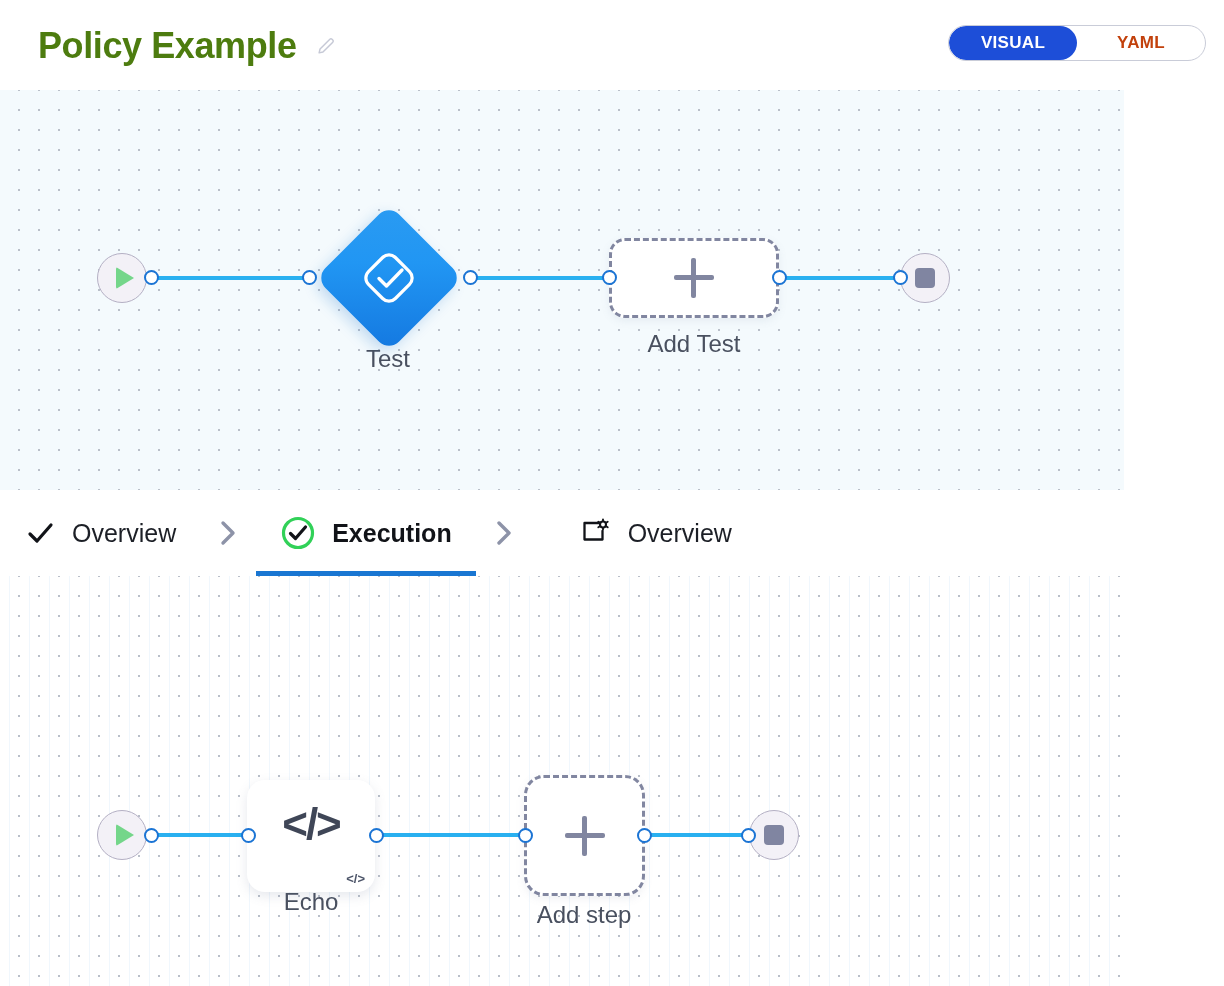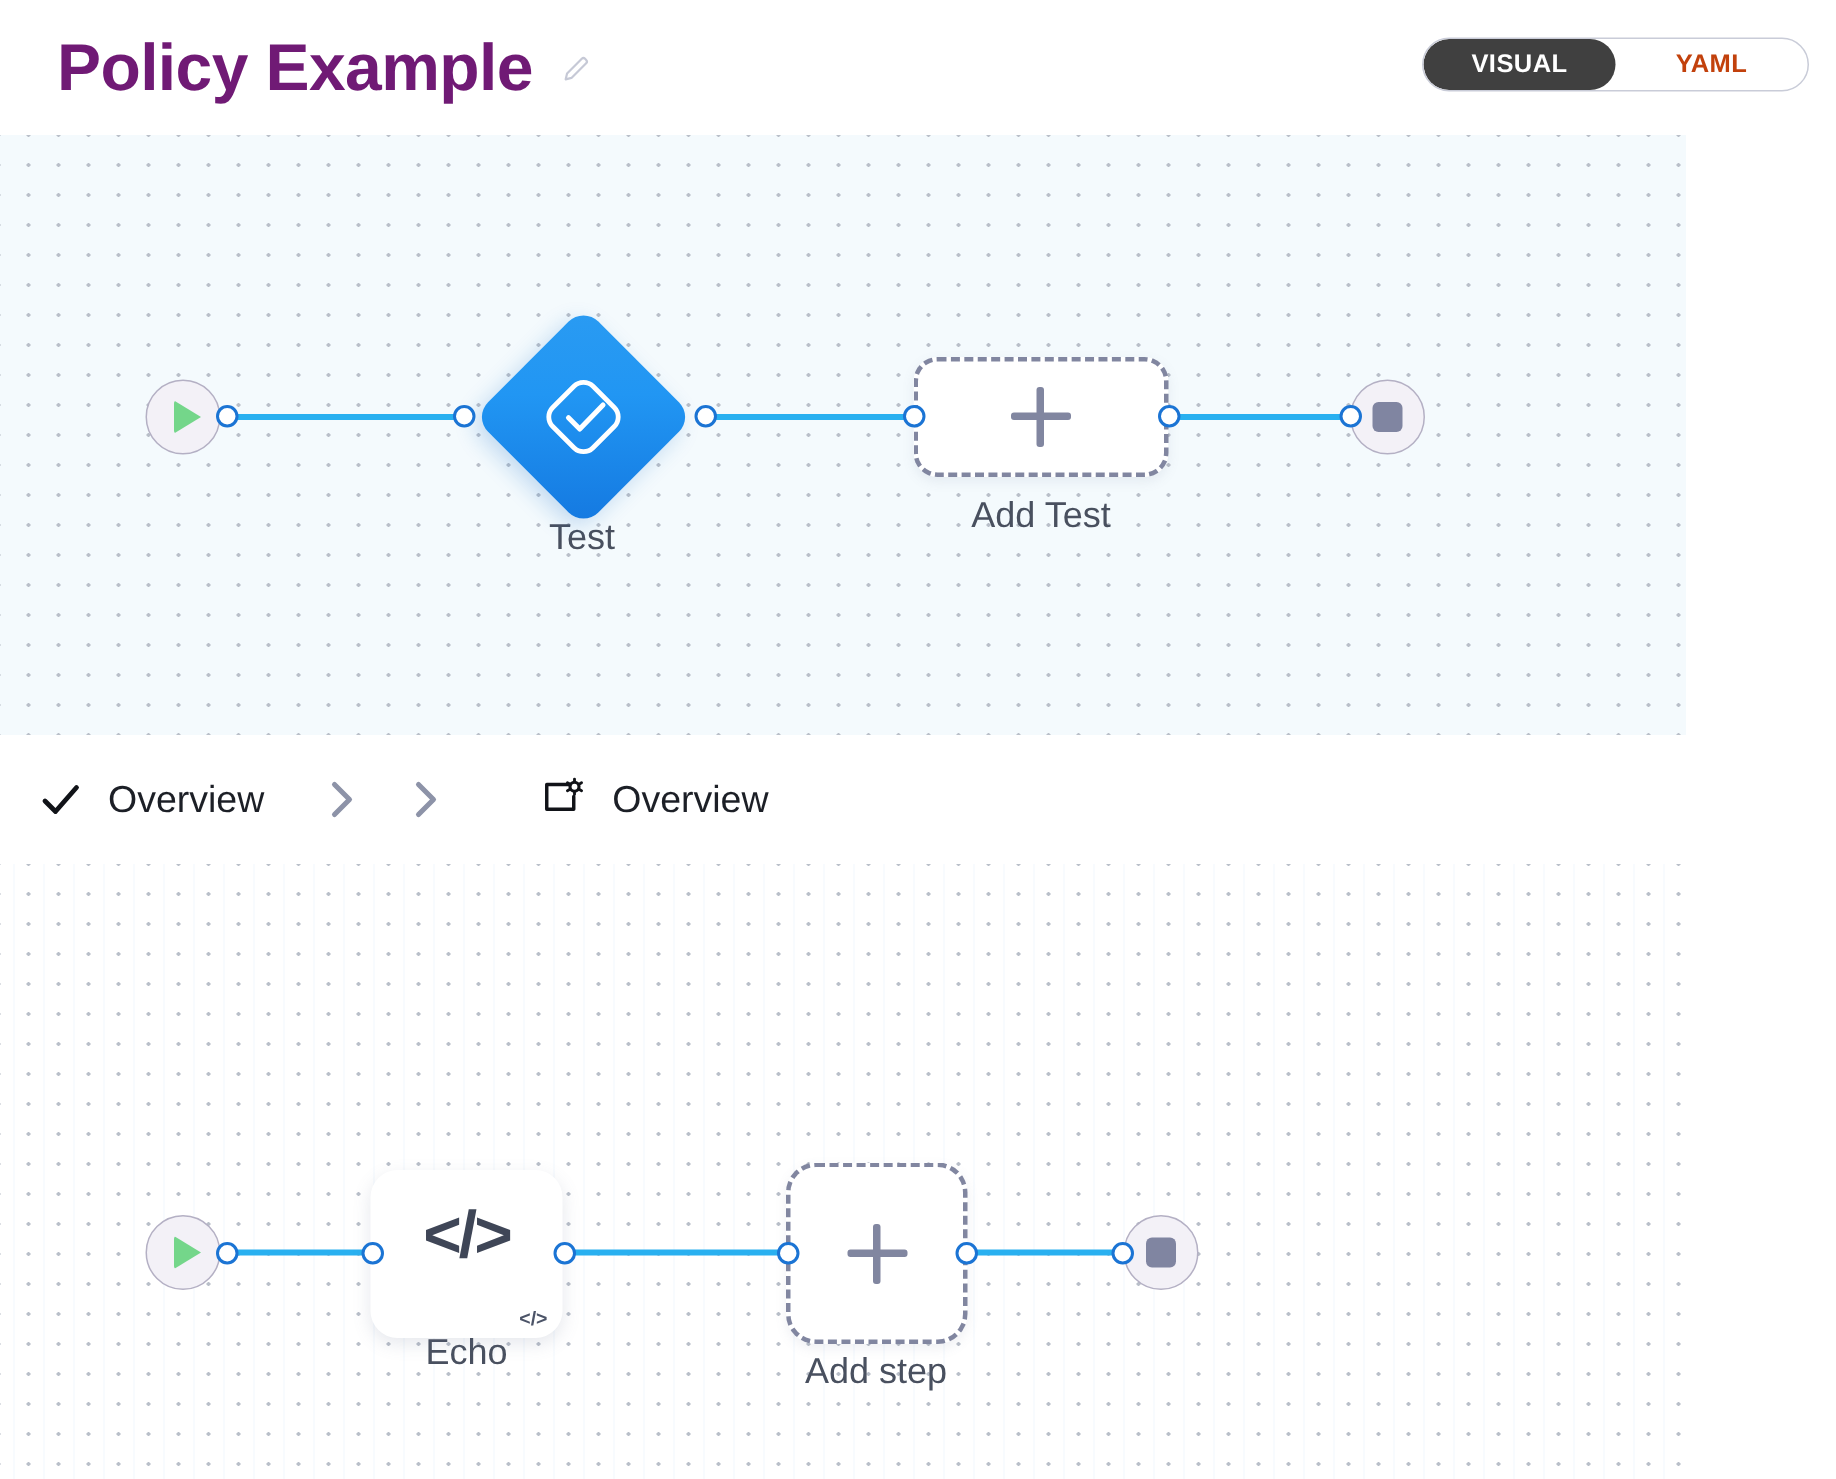--- a/index.html
+++ b/index.html
@@ -15,41 +15,41 @@
   
   .header {
     position: absolute; left: 0; top: 0; width: 1224px; height: 90px;
     background: #ffffff;
   }
   .header-title-wrap {
     position: absolute; left: 38px; top: 24px;
     display: flex; align-items: center; gap: 18px;
   }
   .page-title {
-    font-size: 44px; font-weight: bold; color: #701a75;
+    font-size: 36px; font-weight: bold; color: #4d7c0f;
     letter-spacing: -0.4px; line-height: 44px; text-align: center;
   }
   .edit-icon { width: 22px; height: 22px; display:block; cursor: pointer; }
 
   .view-toggle {
     position: absolute; right: 18px; top: 25px;
     width: 258px; height: 36px;
     border: 1px solid #c9ccd8;
     border-radius: 18px;
     background: #ffffff;
     display: flex; align-items: center;
     overflow: hidden;
   }
   .toggle-opt {
     flex: 1; height: 100%;
     display: flex; align-items: center; justify-content: center;
     font-size: 17px; font-weight: bold; letter-spacing: .3px;
     color: #c2410c; cursor: pointer; border-radius: 18px;
   }
-  .toggle-opt.active { background: #404040; color: #ffffff; }
+  .toggle-opt.active { background: #1d4ed8; color: #ffffff; }
 
   
   .canvas {
     position: absolute; left: 0; width: 1124px;
     overflow: hidden;
   }
   .canvas-top {
     top: 90px; height: 400px;
     background-color: #f4fafd;
     background-image:
@@ -238,20 +238,29 @@
       </span>
       <span class="tab-label">Overview</span>
     </div>
 
     <div class="tab-sep">
       <svg width="26" height="30" viewBox="0 0 26 30" fill="none">
         <path d="M8 5l10 10L8 25" stroke="#8d93a8" stroke-width="3.4" stroke-linecap="round" stroke-linejoin="round"></path>
       </svg>
     </div>
 
+    <div class="tab active">
+      <span class="tab-icon">
+        <svg width="36" height="36" viewBox="0 0 36 36" fill="none">
+          <circle cx="18" cy="18" r="14.5" stroke="#31d158" stroke-width="3.2"></circle>
+          <path d="M10.5 18.5l5 5L25.5 12" stroke="#111318" stroke-width="3.2" stroke-linecap="round" stroke-linejoin="round"></path>
+        </svg>
+      </span>
+      <span class="tab-label">Execution</span>
+    </div>
 
     <div class="tab-sep">
       <svg width="26" height="30" viewBox="0 0 26 30" fill="none">
         <path d="M8 5l10 10L8 25" stroke="#8d93a8" stroke-width="3.4" stroke-linecap="round" stroke-linejoin="round"></path>
       </svg>
     </div>
 
     <div class="tab" style="margin-left:22px;">
       <span class="tab-icon">
         <svg width="34" height="34" viewBox="0 0 34 34" fill="none">

